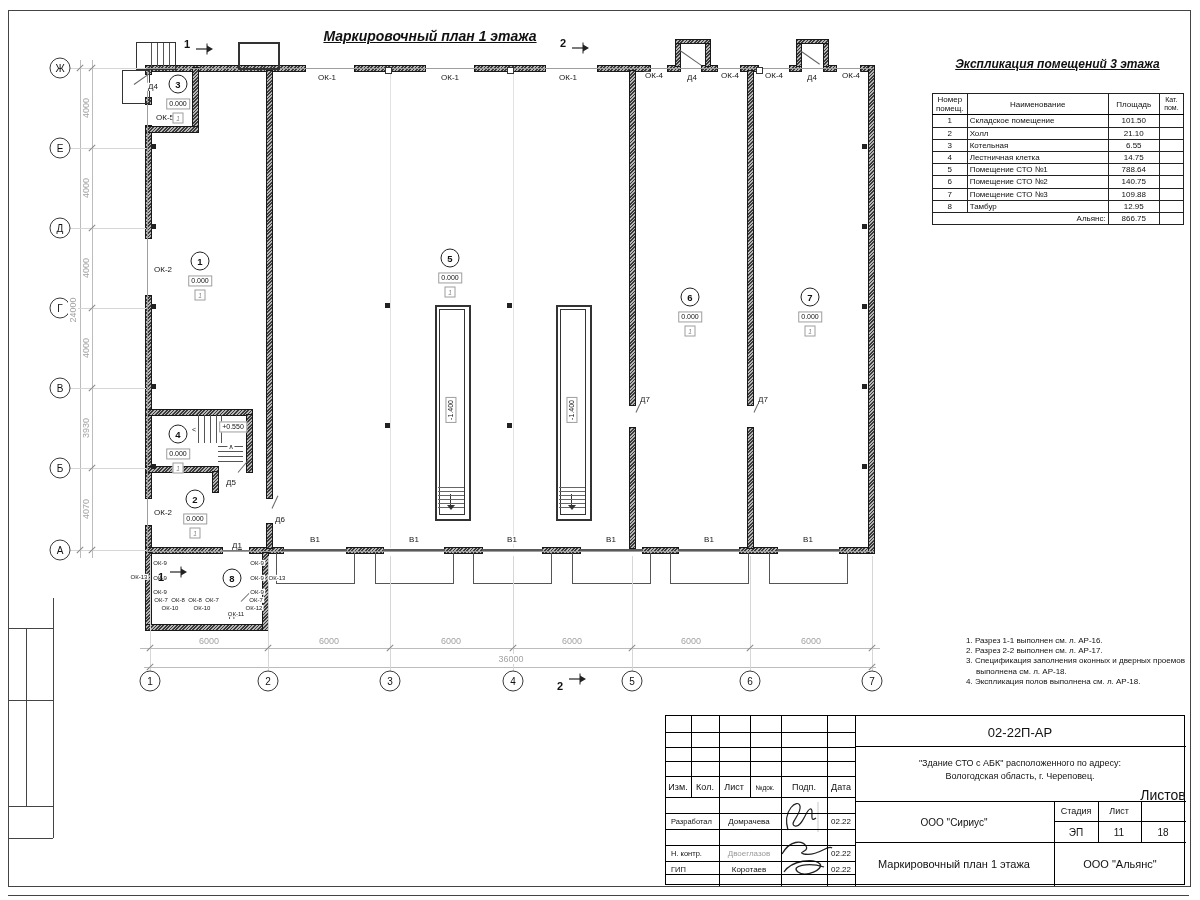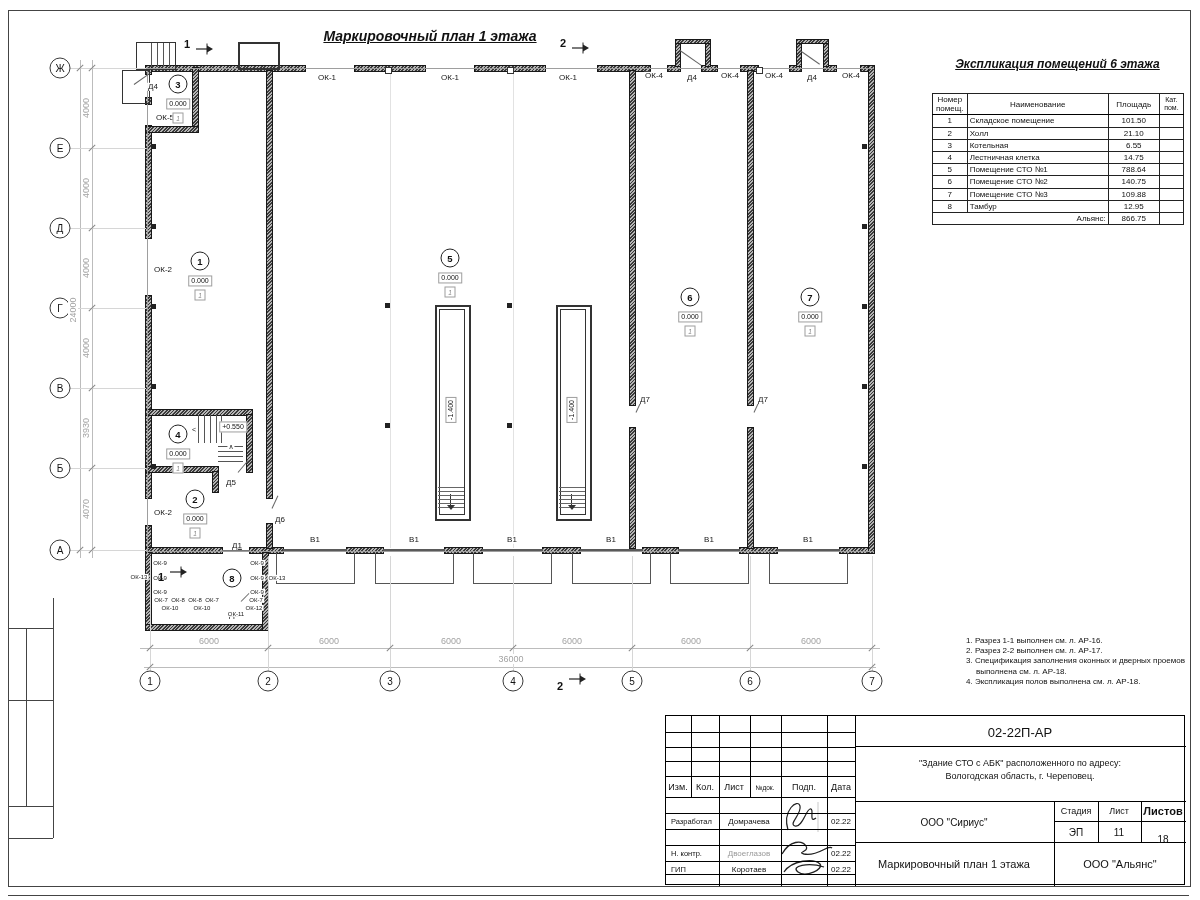--- a/index.html
+++ b/index.html
@@ -56,21 +56,21 @@
   <div class="ln" style="left:8px;top:895px;width:1181px;height:1px;background:#444;"></div>
 
   <div class="ln" style="left:53px;top:598px;width:1px;height:240px;background:#444;"></div>
   <div class="ln" style="left:26px;top:628px;width:1px;height:178px;background:#444;"></div>
   <div class="ln" style="left:8px;top:628px;width:45px;height:1px;background:#444;"></div>
   <div class="ln" style="left:8px;top:700px;width:45px;height:1px;background:#444;"></div>
   <div class="ln" style="left:8px;top:806px;width:45px;height:1px;background:#444;"></div>
   <div class="ln" style="left:8px;top:838px;width:45px;height:1px;background:#444;"></div>
 
   <div class="plan-title">Маркировочный план 1 этажа</div>
-  <div class="expl-title">Экспликация помещений 6 этажа</div>
+  <div class="expl-title">Экспликация помещений 3 этажа</div>
 
   <div id="plan" class="abs" style="left:0;top:0;width:1200px;height:900px;">
       <div class="wall" style="left: 146px; top: 66px; width: 159px; height: 5px;"></div>
       <div class="wall" style="left: 355px; top: 66px; width: 70px; height: 5px;"></div>
       <div class="wall" style="left: 475px; top: 66px; width: 70px; height: 5px;"></div>
       <div class="wall" style="left: 598px; top: 66px; width: 52px; height: 5px;"></div>
       <div class="wall" style="left: 668px; top: 66px; width: 12px; height: 5px;"></div>
       <div class="wall" style="left: 702px; top: 66px; width: 15px; height: 5px;"></div>
       <div class="wall" style="left: 741px; top: 66px; width: 17px; height: 5px;"></div>
       <div class="wall" style="left: 790px; top: 66px; width: 11px; height: 5px;"></div>
@@ -469,24 +469,24 @@
         <div class="sh" style="left: 388px; top: 105px; width: 132px; height: 1px;"></div>
         <div class="sh" style="left: 189px; top: 126px; width: 331px; height: 1px;"></div>
       </div>
     <div id="stamp-texts">
         <div class="stxt" style="left: 354px; top: 16px; font-size: 13px;">02-22П-АР</div>
         <div class="stxt" style="left: 354px; top: 47px; font-size: 9px;">"Здание СТО с АБК" расположенного по адресу:</div>
         <div class="stxt" style="left: 354px; top: 60px; font-size: 9px;">Вологодская область, г. Череповец.</div>
         <div class="stxt" style="left: 288px; top: 106px; font-size: 10px;">ООО "Сириус"</div>
         <div class="stxt" style="left: 410px; top: 95px; font-size: 9px;">Стадия</div>
         <div class="stxt" style="left: 453px; top: 95px; font-size: 9px;">Лист</div>
-        <div class="stxt" style="left: 497px; top: 95px; font-size: 11px; font-weight: bold;">Листов</div>
+        <div class="stxt" style="left: 497px; top: 79px; font-size: 14px;">Листов</div>
         <div class="stxt" style="left: 410px; top: 116px; font-size: 10px;">ЭП</div>
         <div class="stxt" style="left: 453px; top: 116px; font-size: 10px;">11</div>
-        <div class="stxt" style="left: 497px; top: 123px; font-size: 10px;">18</div>
+        <div class="stxt" style="left: 497px; top: 116px; font-size: 10px;">18</div>
         <div class="stxt" style="left: 288px; top: 148px; font-size: 11px;">Маркировочный план 1 этажа</div>
         <div class="stxt" style="left: 454px; top: 148px; font-size: 11px;">ООО "Альянс"</div>
         <div class="stxt" style="left: 12px; top: 71px; font-size: 9px;">Изм.</div>
         <div class="stxt" style="left: 39px; top: 71px; font-size: 9px;">Кол.</div>
         <div class="stxt" style="left: 68px; top: 71px; font-size: 9px;">Лист</div>
         <div class="stxt" style="left: 99px; top: 71px; font-size: 6.5px;">№док.</div>
         <div class="stxt" style="left: 138px; top: 71px; font-size: 9px;">Подп.</div>
         <div class="stxt" style="left: 175px; top: 71px; font-size: 9px;">Дата</div>
         <div class="stxt" style="left: 5px; top: 105px; font-size: 7.5px; transform: translate(0px, -50%); text-align: right;">Разработал</div>
         <div class="stxt" style="left: 83px; top: 105px; font-size: 8px;">Домрачева</div>

